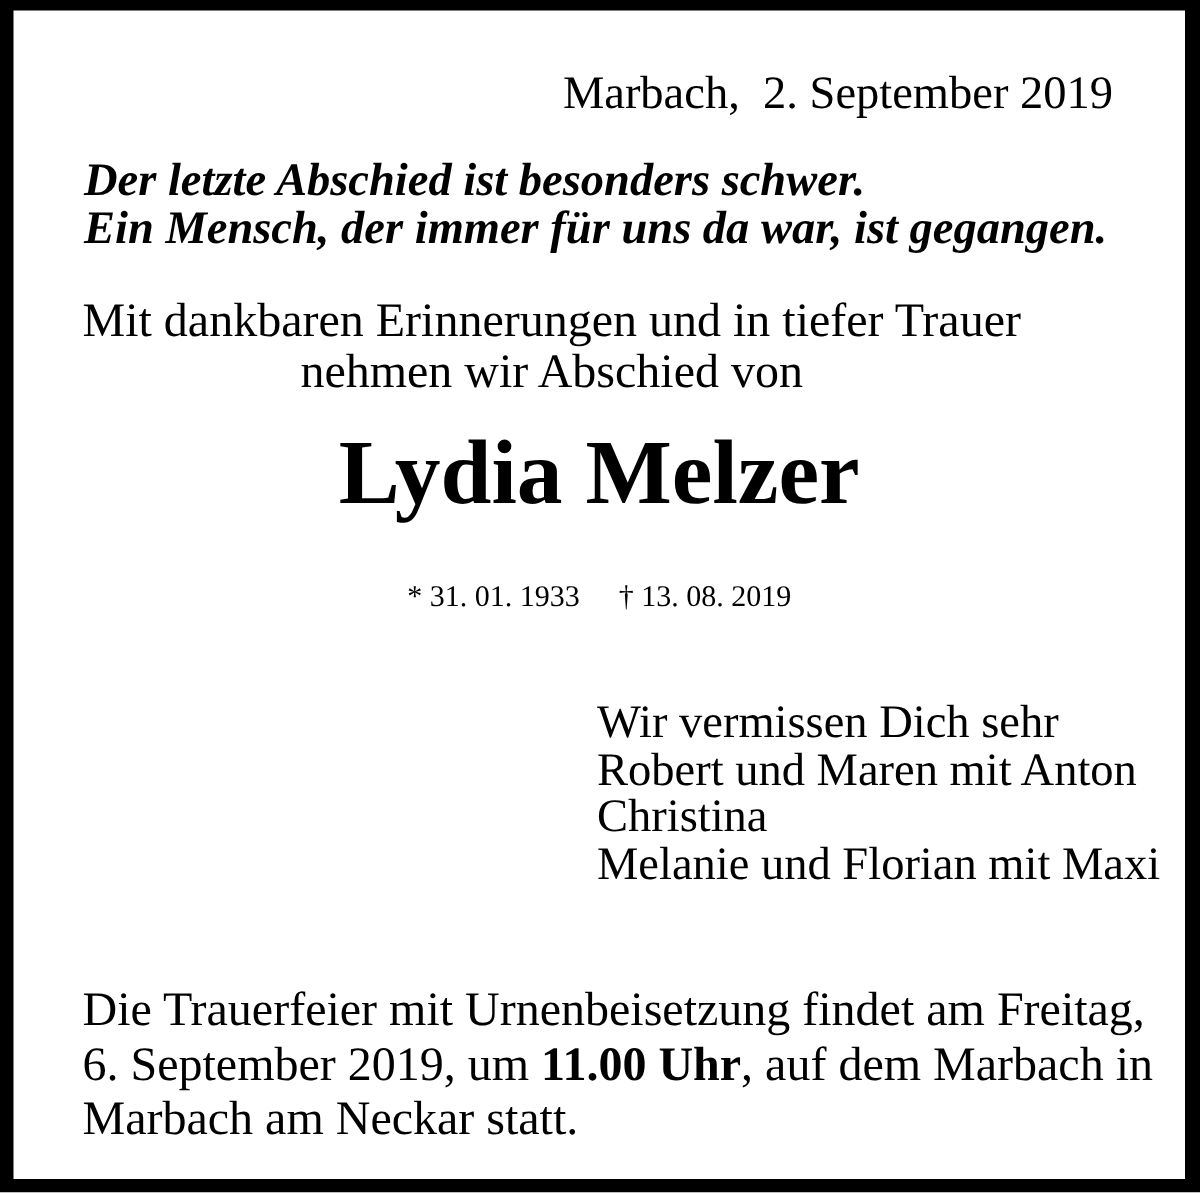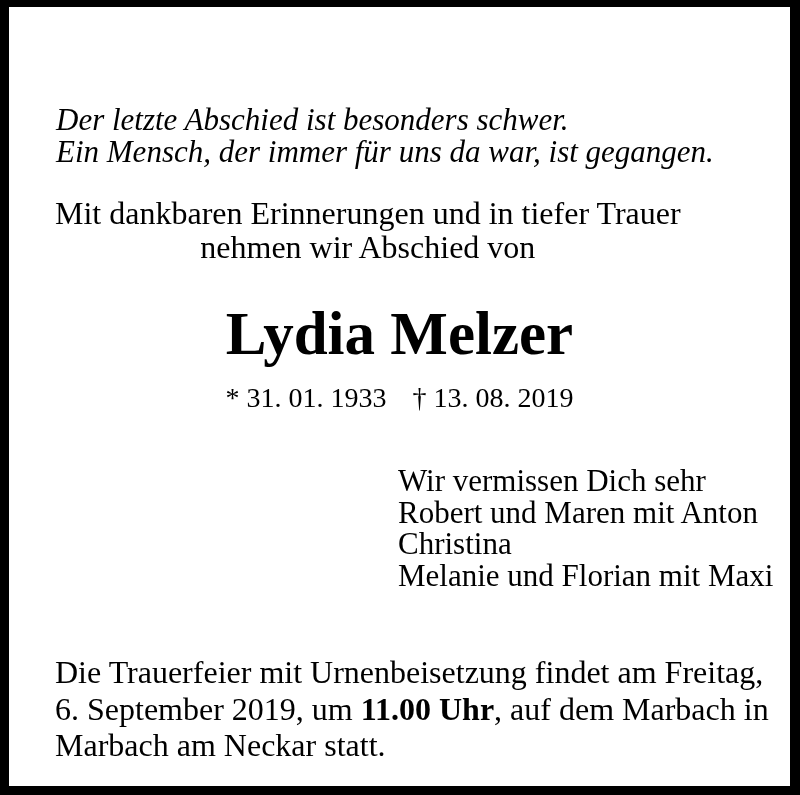--- a/index.html
+++ b/index.html
@@ -28,49 +28,49 @@
     line-height: 36px;
     white-space: pre;
   }
   .verse {
     position: absolute;
     left: 47px;
     top: 97px;
     font-size: 31px;
     line-height: 32px;
     font-style: italic;
-    font-weight: normal;
+    font-weight: bold;
   }
   .intro {
     position: absolute;
     left: 46px;
     top: 189px;
     font-size: 32px;
     line-height: 34px;
     text-align: center;
   }
   .name {
     position: absolute;
     left: 0;
-    top: 294px;
+    top: 276px;
     width: 100%;
     text-align: center;
     font-size: 61px;
     line-height: 66px;
     font-weight: bold;
     letter-spacing: 0px;
   }
   .dates {
     position: absolute;
     left: 0;
     top: 373px;
     width: 100%;
     box-sizing: border-box;
     text-align: center;
-    font-size: 28px;
+    font-size: 20px;
     line-height: 36px;
   }
   .dates .death-part {
     margin-left: 26px;
   }
   .mourners {
     position: absolute;
     left: 389px;
     top: 458px;
     font-size: 31px;
@@ -86,20 +86,21 @@
   }
   .bold {
     font-weight: bold;
   }
 </style>
 </head>
 <body>
 
 <div class="page">
 
+  <div class="dateline">Marbach,  2. September 2019</div>
 
   <div class="verse">
     <div>Der letzte Abschied ist besonders schwer.</div>
     <div>Ein Mensch, der immer für uns da war, ist gegangen.</div>
   </div>
 
   <div class="intro">
     <div>Mit dankbaren Erinnerungen und in tiefer Trauer</div>
     <div>nehmen wir Abschied von</div>
   </div>

